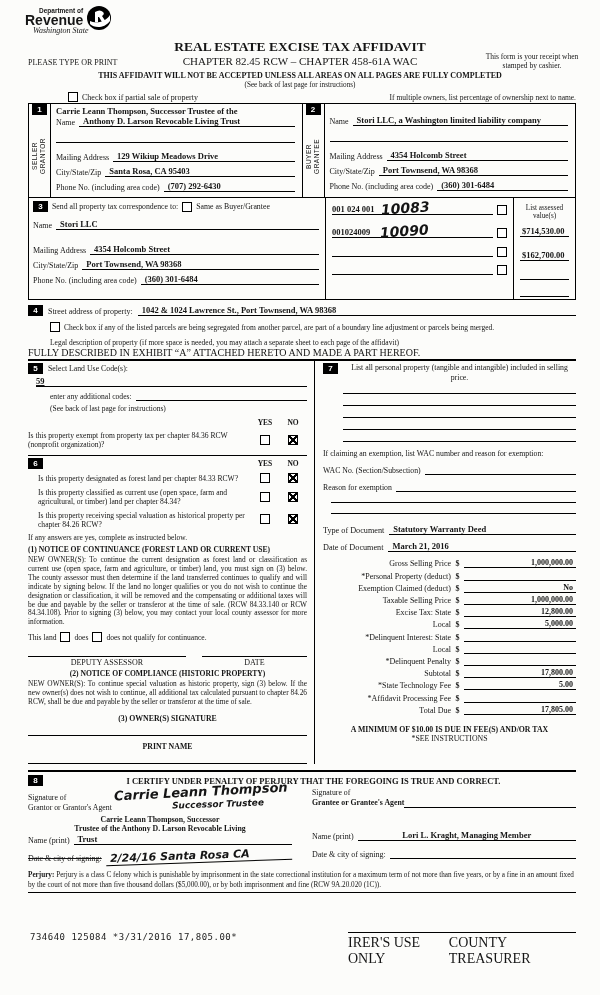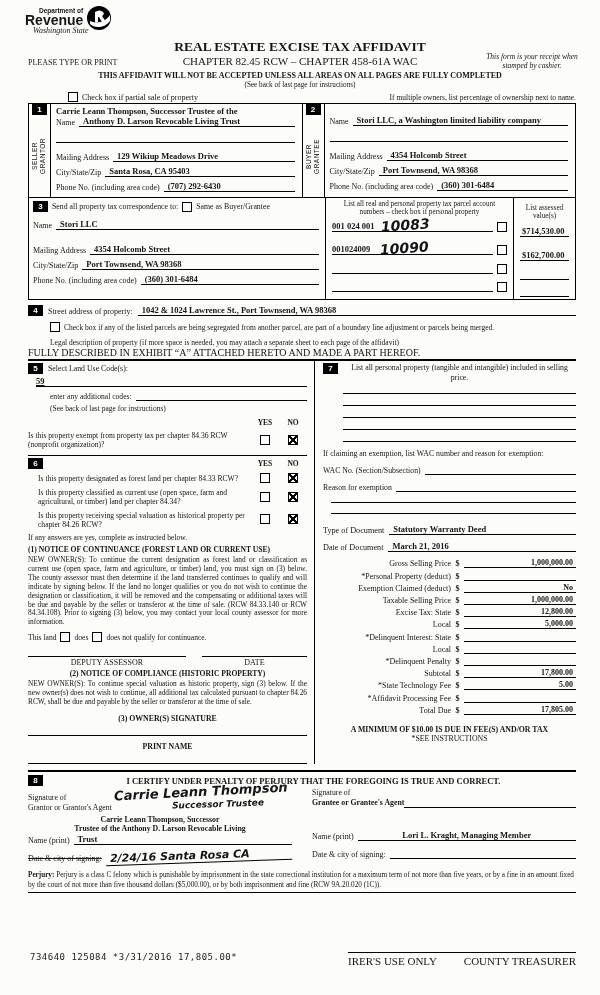--- a/index.html
+++ b/index.html
@@ -54,21 +54,21 @@
   .feecur{width:13px;text-align:center;font-weight:bold;flex:none;}
   .feeval{flex:1;border-bottom:1px solid #000;text-align:right;font-weight:bold;padding-right:3px;min-height:9px;}
   
   .s8{border-top:2px solid #000;margin:6px 24px 0 28px;padding-top:3px;}
   .sigcols{display:flex;margin-top:2px;}
   .sigL{width:50%;padding-right:14px;}
   .sigR{width:50%;padding-left:6px;}
   .footer{position:absolute;left:0;right:0;bottom:28px;display:flex;align-items:flex-start;padding:0 24px 0 30px;}
   .stamp{font-family:"DejaVu Sans Mono",monospace;font-size:9px;letter-spacing:.5px;color:#222;}
   .treas{margin-left:auto;width:228px;border-top:1px solid #000;padding-top:2px;display:flex;
-         justify-content:space-between;font-size:11px;}
+         justify-content:space-between;font-size:14px;}
 </style>
 </head>
 <body>
 
 <div class="page">
 
   <div class="abs" style="left:0;top:0;right:0;height:103px;">
     <div class="abs" style="left:25px;top:7px;width:110px;">
       <div style="display:flex;align-items:center;">
         <div>
@@ -81,21 +81,21 @@
             <circle cx="13" cy="13" r="12" fill="#000"></circle>
             <path d="M4 16 C8 18 18 19 24 10 L24 16 C18 24 8 23 4 19 Z" fill="#fff"></path>
             <path d="M9 7 q5 -3 8 0 q2 2 -1 4 l4 6 -4 0 -3 -5 -1 0 0 5 -3 0 Z" fill="#fff"></path>
           </svg>
         </span>
       </div>
     </div>
     <div class="abs ctr b f13" style="left:120px;width:360px;top:39px;">REAL ESTATE EXCISE TAX AFFIDAVIT</div>
     <div class="abs ctr f11" style="left:120px;width:360px;top:55px;">CHAPTER 82.45 RCW – CHAPTER 458-61A WAC</div>
     <div class="abs f8" style="left:28px;top:58px;">PLEASE TYPE OR PRINT</div>
-    <div class="abs f75 ctr" style="right:18px;top:52px;width:100px;font-style:italic;">This form is your receipt when stamped by cashier.</div>
+    <div class="abs f75 ctr" style="right:18px;top:52px;width:100px;">This form is your receipt when stamped by cashier.</div>
     <div class="abs ctr b f8" style="left:0;right:0;top:71px;">THIS AFFIDAVIT WILL NOT BE ACCEPTED UNLESS ALL AREAS ON ALL PAGES ARE FULLY COMPLETED</div>
     <div class="abs ctr f7" style="left:0;right:0;top:81px;">(See back of last page for instructions)</div>
     <div class="abs" style="left:68px;top:92px;display:flex;align-items:center;gap:4px;font-size:8px;">
       <span class="cb"></span>
       <span>Check box if partial sale of property</span>
     </div>
     <div class="abs f75" style="right:24px;top:93px;">If multiple owners, list percentage of ownership next to name.</div>
   </div>
 
   <div class="sbbox" style="margin-top:103px;">
@@ -181,21 +181,20 @@
       <div class="frow">
         <span class="lab">City/State/Zip</span>
         <span class="fill">Port Townsend, WA 98368</span>
       </div>
       <div class="frow">
         <span class="lab">Phone No. (including area code)</span>
         <span class="fill">(360) 301-6484</span>
       </div>
     </div>
     <div class="s3mid">
-      <div class="ctr f7" style="line-height:1.15;">List all real and personal property tax parcel account numbers – check box if personal property</div>
       <div class="prow" style="margin-top:3px;">
         <span class="pnum ul" style="flex:1;display:flex;align-items:flex-end;gap:6px;">
           <span>001 024 001</span>
           <span class="hand" style="font-size:14px;line-height:11px;transform:rotate(-4deg);">10083</span>
         </span>
         <span class="cb"></span>
       </div>
       <div class="prow" style="margin-top:11px;">
         <span class="pnum ul" style="flex:1;display:flex;align-items:flex-end;gap:10px;">
           <span>001024009</span>

